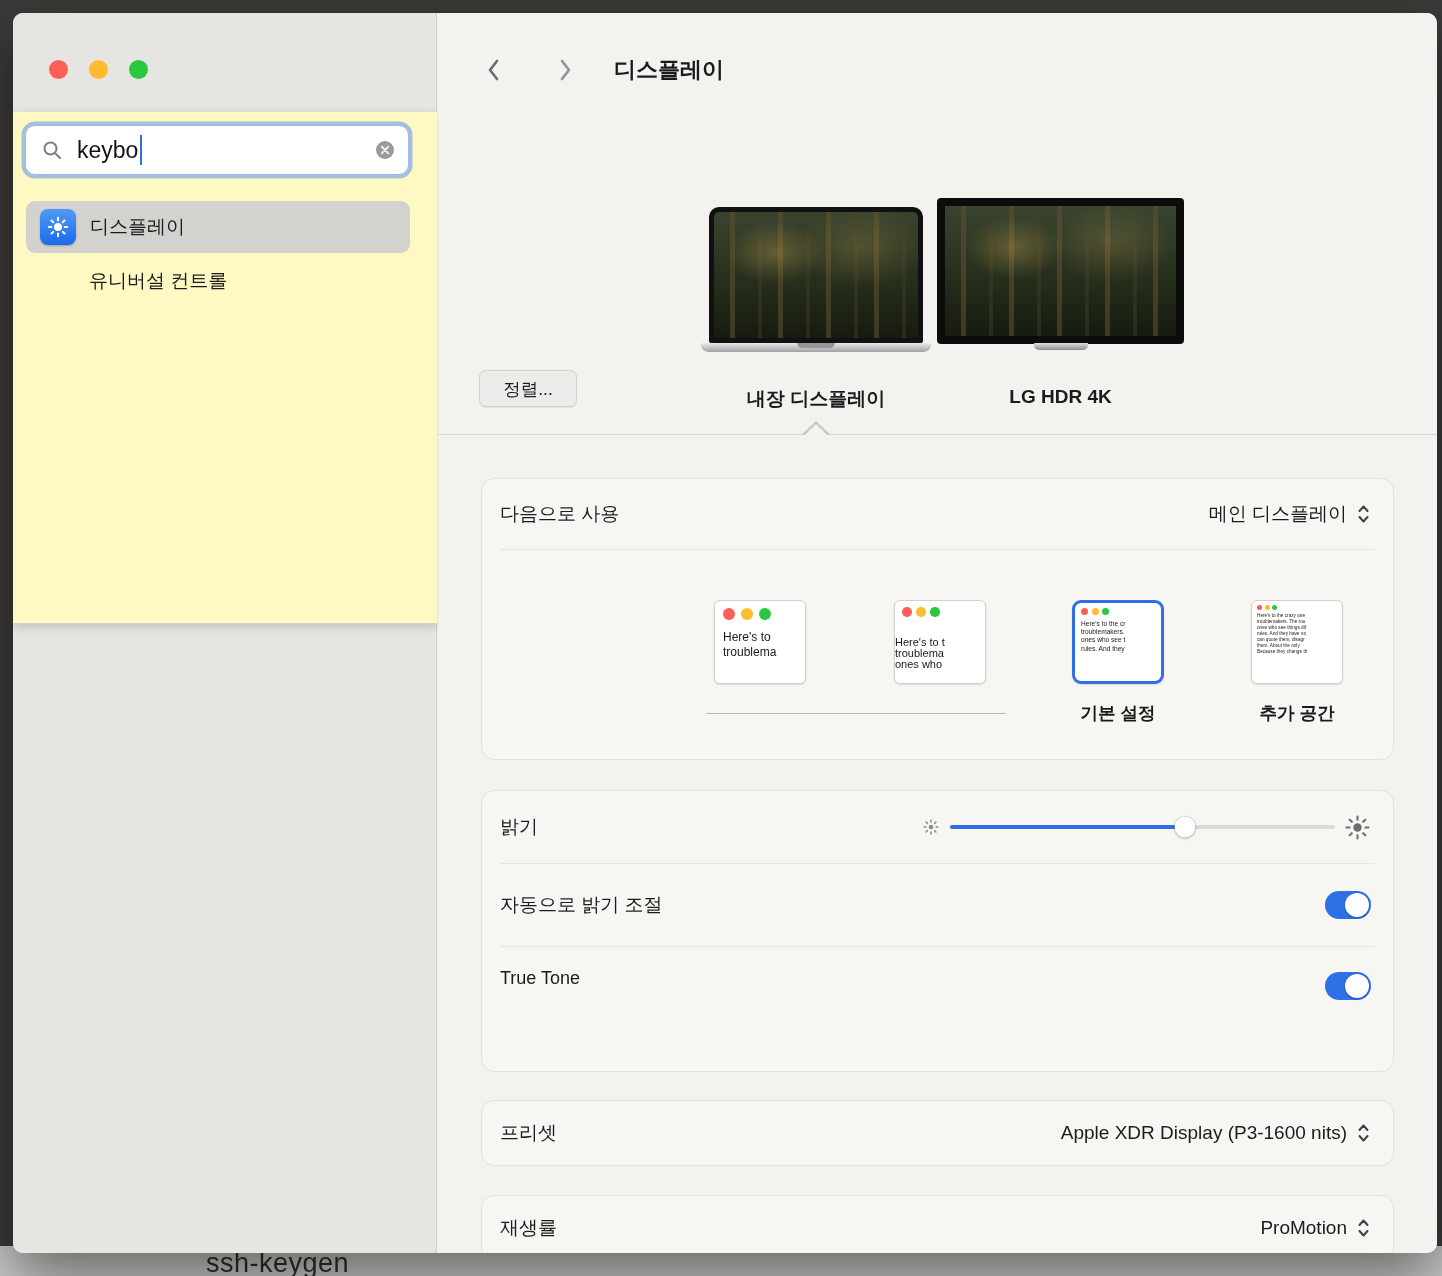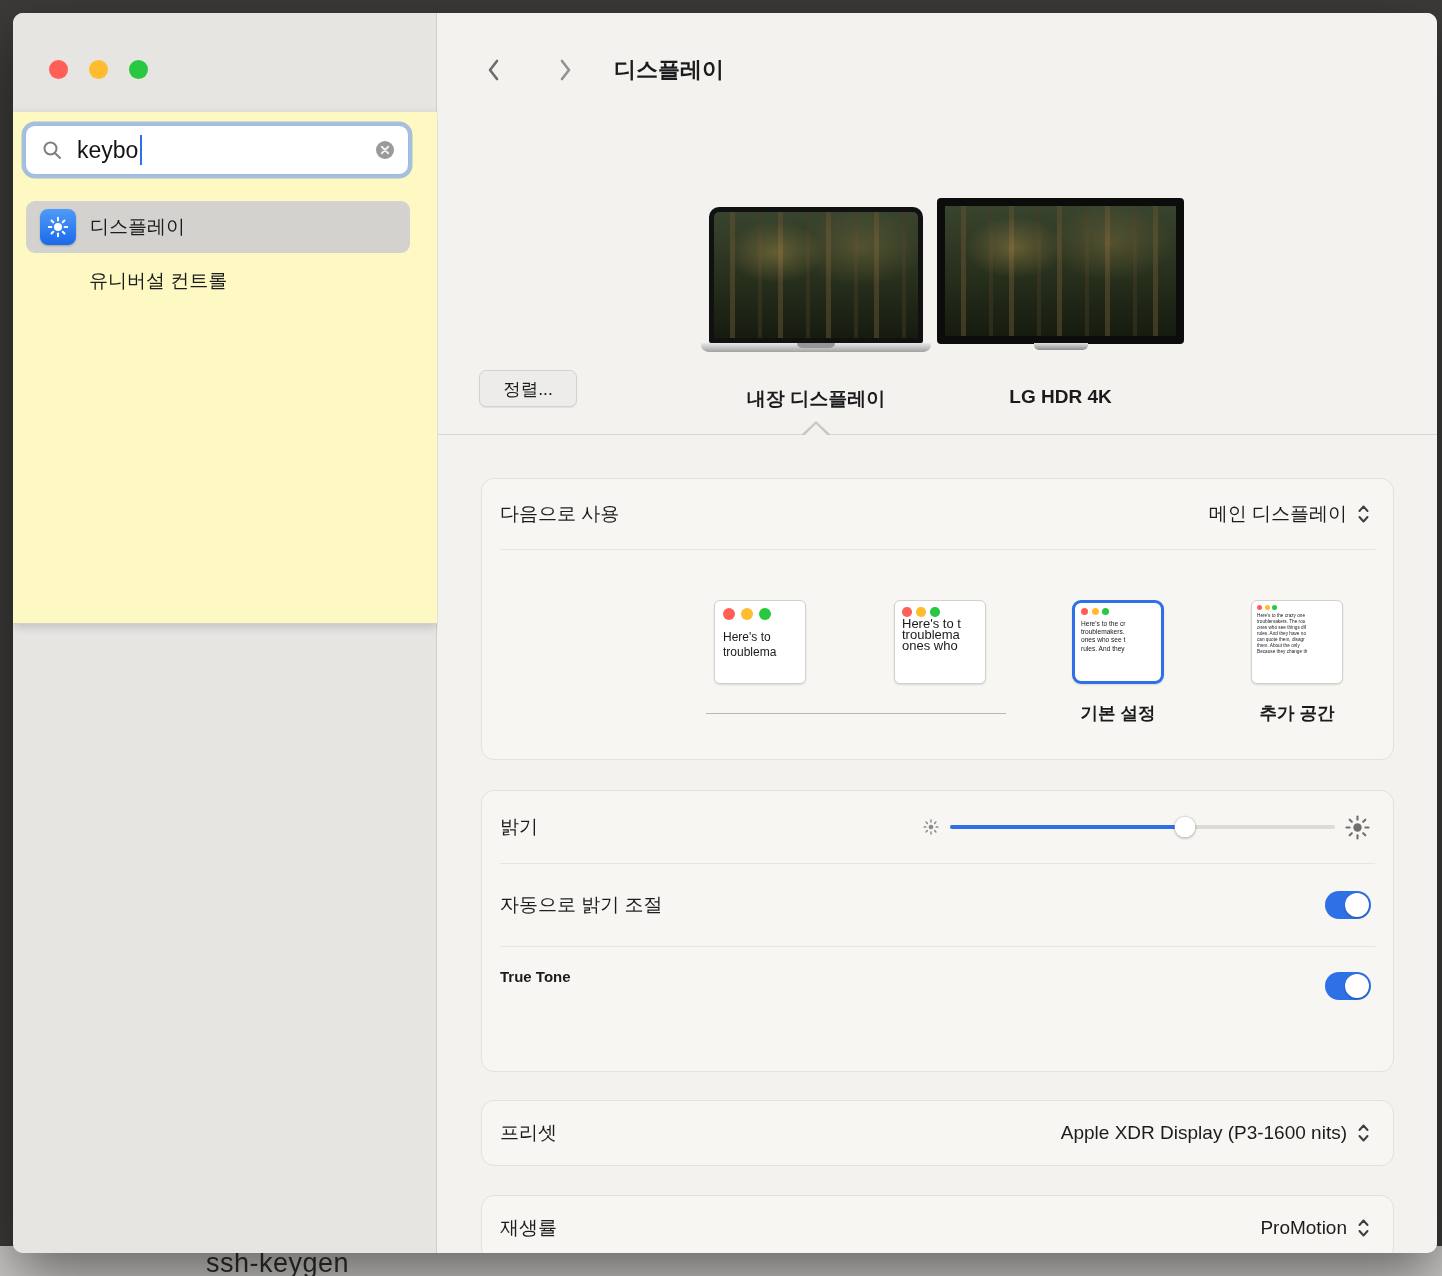--- a/index.html
+++ b/index.html
@@ -86,21 +86,21 @@
   .scale-thumb.selected{border:3px solid #2e70e5;border-radius:9px}
   .dots{display:flex;align-items:center}
   .dots i{display:inline-block;border-radius:50%}
   .dots .r{background:#ff5f57}.dots .y{background:#febc2e}.dots .g{background:#28c840}
   .pl{white-space:nowrap;color:#1a1a1a;text-align:left;width:100%}
   .s1 .dots{padding:8px 0 0 9px;gap:9px}.s1 .dots i{width:19px;height:19px}
   .s1 .pl{font-size:17px;line-height:20px;margin-top:24px;padding-left:9px;font-weight:500}
   .s2 .dots{padding:7px 0 0 8px;gap:6px}.s2 .dots i{width:12px;height:12px}
   .s2 .pl{font-size:12px;line-height:14.5px;margin-top:10px;padding-left:8px}
   .s3 .dots{padding:6px 0 0 7px;gap:4.5px}.s3 .dots i{width:9.5px;height:9.5px}
-  .s3 .pl{font-size:13px;line-height:11px;margin-top:1px;padding-left:7px}
+  .s3 .pl{font-size:11px;line-height:11px;margin-top:20px;}
   .s4 .dots{padding:5px 0 0 6px;gap:3.5px}.s4 .dots i{width:7px;height:7px}
   .s4 .pl{font-size:6.6px;line-height:8.2px;margin-top:5px;padding-left:6px}
   .s5 .dots{padding:4px 0 0 5px;gap:2.5px}.s5 .dots i{width:5px;height:5px}
   .s5 .pl{font-size:4.7px;line-height:6px;margin-top:3px;padding-left:5px}
   .scale-caption{margin-top:17px;font-size:17.5px;font-weight:600;color:#1b1b1d;height:21px}
   .scale-line{position:absolute;left:224px;top:163px;width:300px;height:1px;background:#b7b6b3}
 
   
   .slider-group{margin-left:auto;display:flex;align-items:center;gap:9px}
   .slider-track{position:relative;width:385px;height:4px;border-radius:2px;background:#dcdbd8;cursor:pointer}
@@ -339,21 +339,21 @@
         <div class="row-divider"></div>
 
         <div class="card-row" style="height:82px">
           <span>자동으로 밝기 조절</span>
           <span class="toggle on"></span>
         </div>
         <div class="row-divider"></div>
 
         <div class="card-row" style="height:126px;align-items:flex-start;padding-top:21px">
           <span>
-            <div style="font-size:15px;font-weight:700">True Tone</div>
+            <div style="font-size:18px;font-weight:400">True Tone</div>
           </span>
           <span class="toggle on" style="margin-top:4px"></span>
         </div>
       </section>
 
       <section class="card" style="top:1087px;height:66px">
         <div class="card-row" style="height:64px">
           <span>프리셋</span>
           <span class="drop">
             <span class="val">Apple XDR Display (P3-1600 nits)</span>

